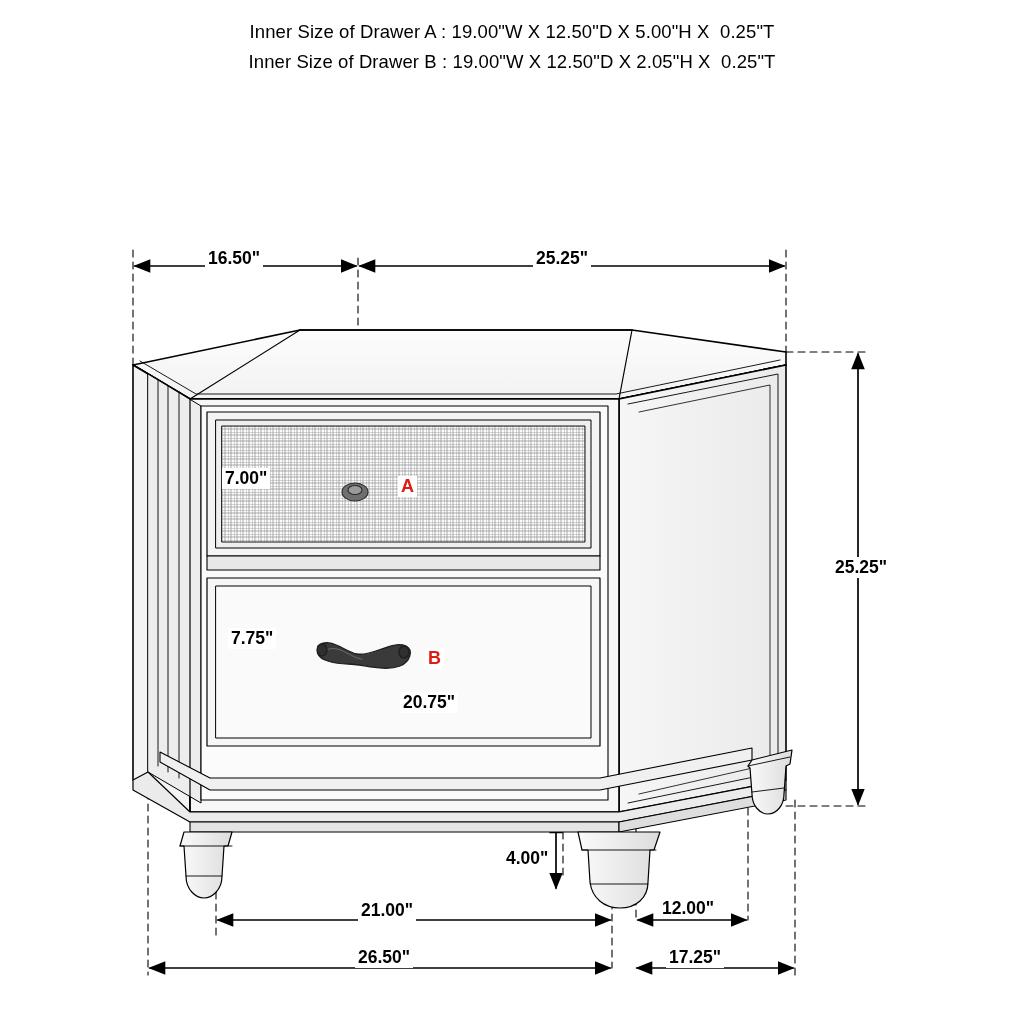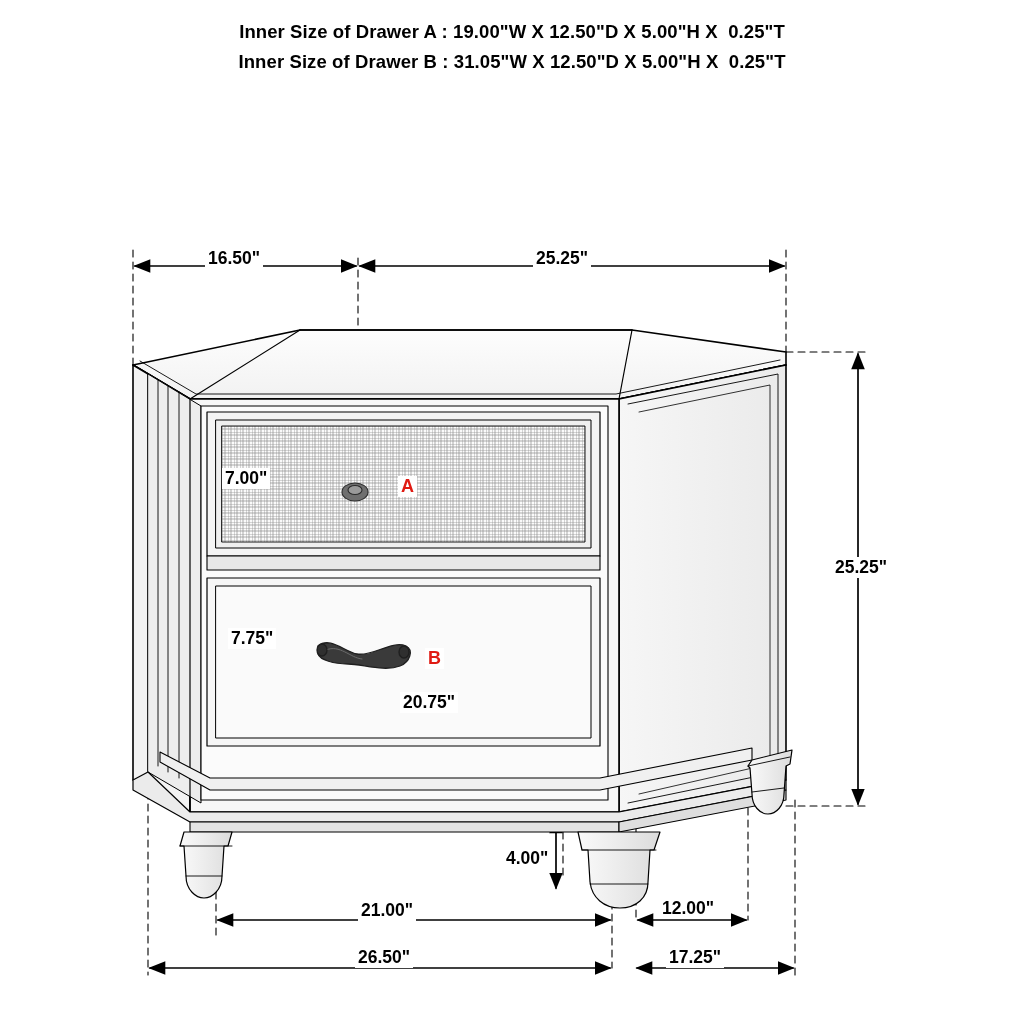--- a/index.html
+++ b/index.html
@@ -16,21 +16,21 @@
   #stage {
     position: absolute;
     left: 0; top: 0;
     width: 1024px; height: 1024px;
   }
   .hdr {
     position: absolute;
     left: 0; top: 0;
     width: 1024px;
     text-align: center;
-    font-weight: bold;
+    font-weight: normal;
     font-size: 18.5px;
     letter-spacing: 0.1px;
   }
   .hdr .line { line-height: 30px; white-space: pre; }
   #hdr-line-1 { margin-top: 17px; }
 
   svg#draw {
     position: absolute;
     left: 0; top: 0;
     width: 1024px; height: 1024px;
@@ -45,21 +45,21 @@
   }
   .lbl.red { color: #e01b13; font-size: 18px; }
 </style>
 </head>
 <body>
 
 <div id="stage">
 
   <div class="hdr">
     <div class="line" id="hdr-line-1">Inner Size of Drawer A : 19.00"W X 12.50"D X 5.00"H X  0.25"T</div>
-    <div class="line">Inner Size of Drawer B : 31.05"W X 12.50"D X 5.00"H X  0.25"T</div>
+    <div class="line">Inner Size of Drawer B : 19.00"W X 12.50"D X 2.05"H X  0.25"T</div>
   </div>
 
   <svg id="draw" viewBox="0 0 1024 1024">
     <defs>
       <marker id="ah" markerWidth="12" markerHeight="12" refX="9" refY="4" orient="auto" markerUnits="strokeWidth">
         <path d="M0,0 L10,4 L0,8 z" fill="#000"></path>
       </marker>
       <marker id="ah2" markerWidth="12" markerHeight="12" refX="1" refY="4" orient="auto" markerUnits="strokeWidth">
         <path d="M10,0 L0,4 L10,8 z" fill="#000"></path>
       </marker>

